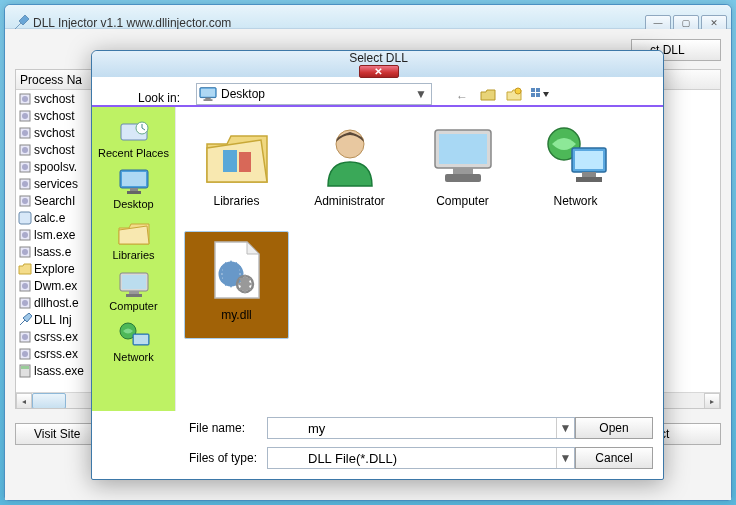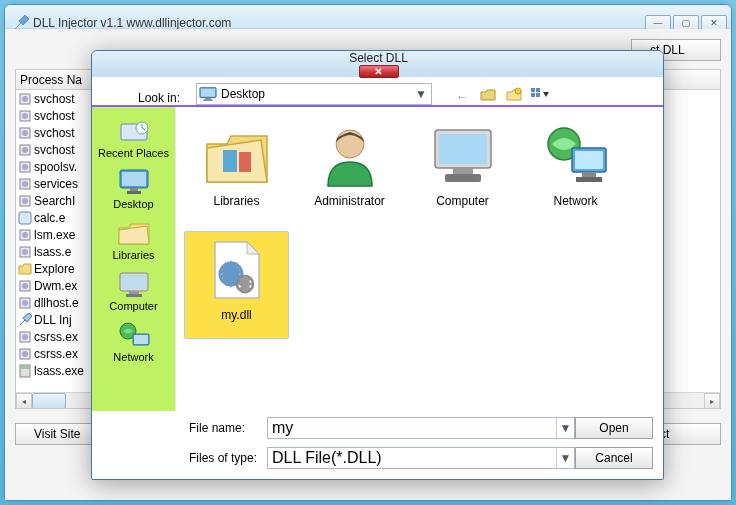--- a/index.html
+++ b/index.html
@@ -46,29 +46,29 @@
   .tb-icon.enabled { color: #444; }
   
   .dlg-body { flex: 1; display: flex; }
   .places-bar { width: 84px; background: #bef264; border-right: 1px solid #e8e8e8; display: flex; flex-direction: column; align-items: center; padding-top: 4px; gap: 0; }
   .place-item { width: 82px; display: flex; flex-direction: column; align-items: center; padding: 4px 0 2px 0; cursor: pointer; border: 1px solid transparent; }
   .place-icon { width: 34px; height: 30px; margin-bottom: 1px; }
   .place-label { font-size: 11px; text-align: center; }
   
   .file-area { flex: 1; background: #fff; padding: 10px 8px; display: flex; flex-wrap: wrap; gap: 6px 8px; align-content: flex-start; }
   .file-item { width: 105px; height: 108px; display: flex; flex-direction: column; align-items: center; justify-content: flex-start; padding-top: 4px; border: 1px solid transparent; cursor: pointer; }
-  .file-item.selected { background: #fde047; border: 1px solid #a8cef0; border-radius: 2px; }
+  .file-item.selected { background: #a16207; border: 1px solid #a8cef0; border-radius: 2px; }
   .file-big-icon { width: 72px; height: 70px; margin-bottom: 2px; }
   .file-label { font-size: 12px; text-align: center; }
   
   .dlg-bottom { height: 68px; display: flex; flex-direction: column; padding: 6px 10px 10px 97px; gap: 8px; }
   .dlg-row { display: flex; align-items: center; }
   .dlg-row-label { width: 78px; }
   .dlg-input { flex: 1; height: 22px; border: 1px solid #aab8c8; display: flex; align-items: center; background: #fff; }
-  .dlg-input input { border: none; outline: none; flex: 1; padding: 0 4px; font-size: 16px; background: transparent; }
+  .dlg-input input { border: none; outline: none; flex: 1; padding: 0 4px; font-size: 13px; background: transparent; margin-left: 36px; }
   .dlg-input .combo-arrow { width: 18px; text-align: center; color: #555; border-left: 1px solid #ccc; height: 100%; display: flex; align-items: center; justify-content: center; }
   .dlg-btn { width: 78px; height: 22px; border: 1px solid #a0a0a0; background: linear-gradient(180deg,#fefefe,#e6e6e6); display: flex; align-items: center; justify-content: center; cursor: pointer; }
 </style>
 </head>
 <body>
 
 <div class="main-window">
   <div class="main-titlebar">
     <svg class="main-title-icon" viewBox="0 0 16 16">
         <path d="M2 14 L8 8 L6 6 L12 0 L16 4 L10 10 L8 8" fill="#6aa6d6" stroke="#3a6fa0" stroke-width="0.6"></path>

